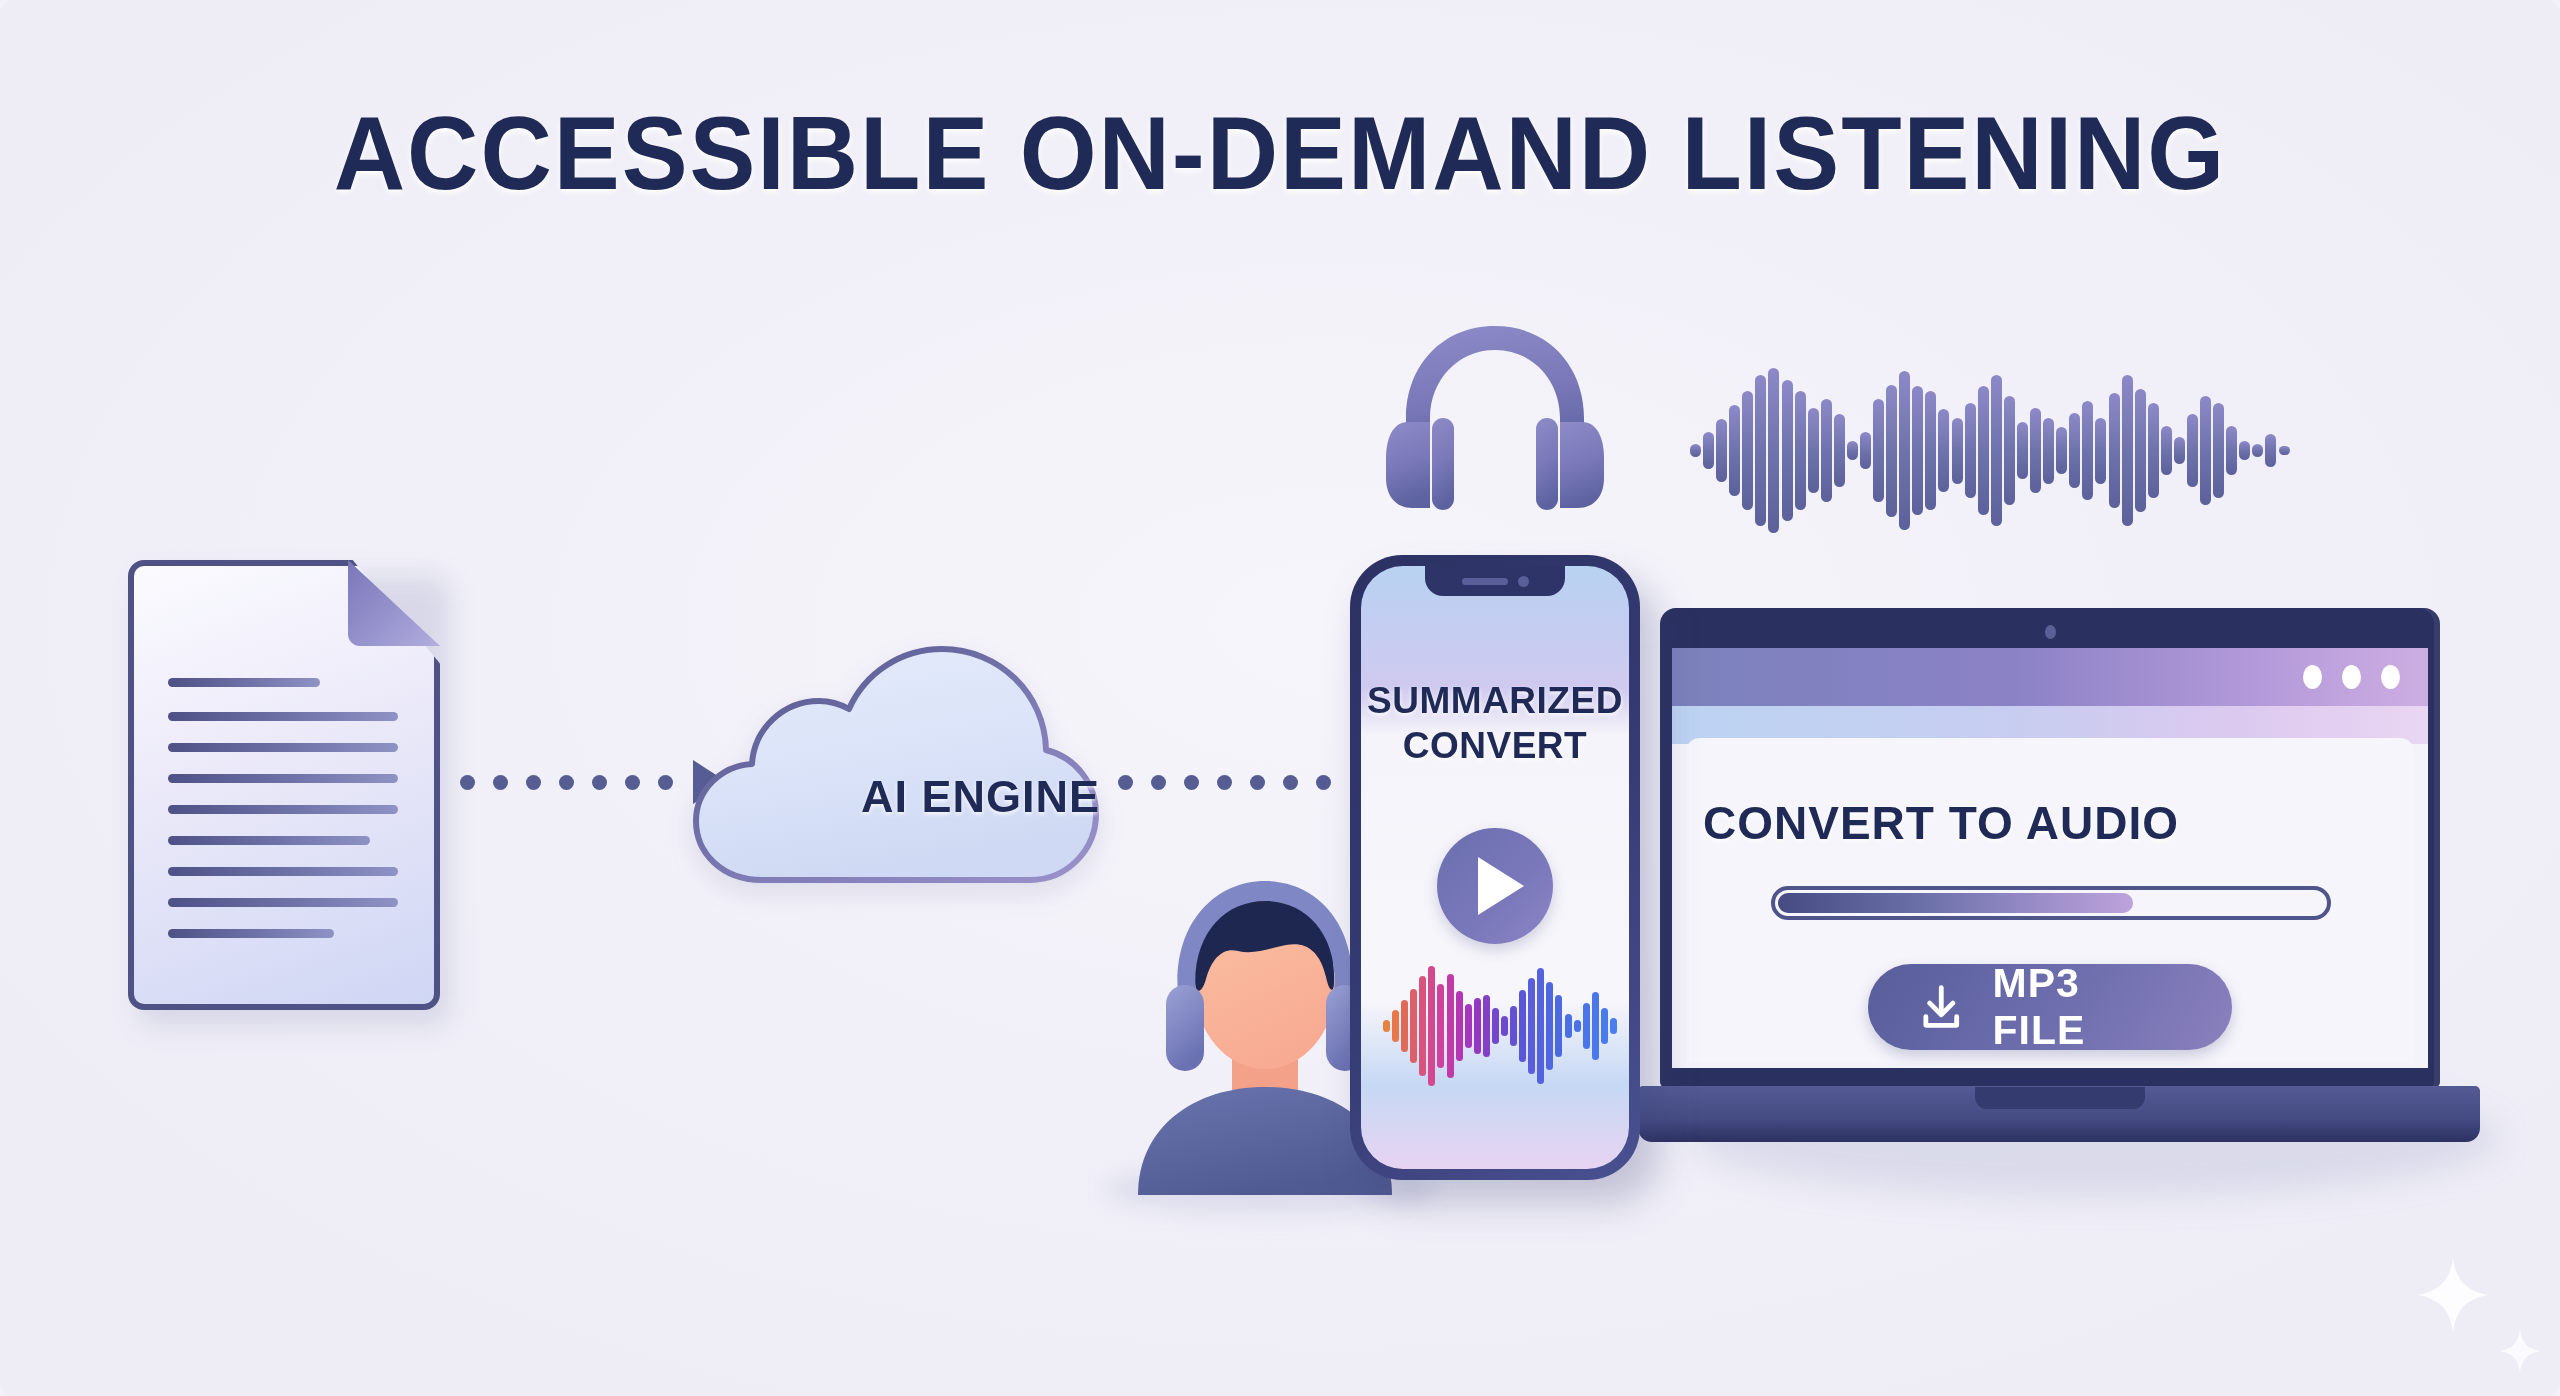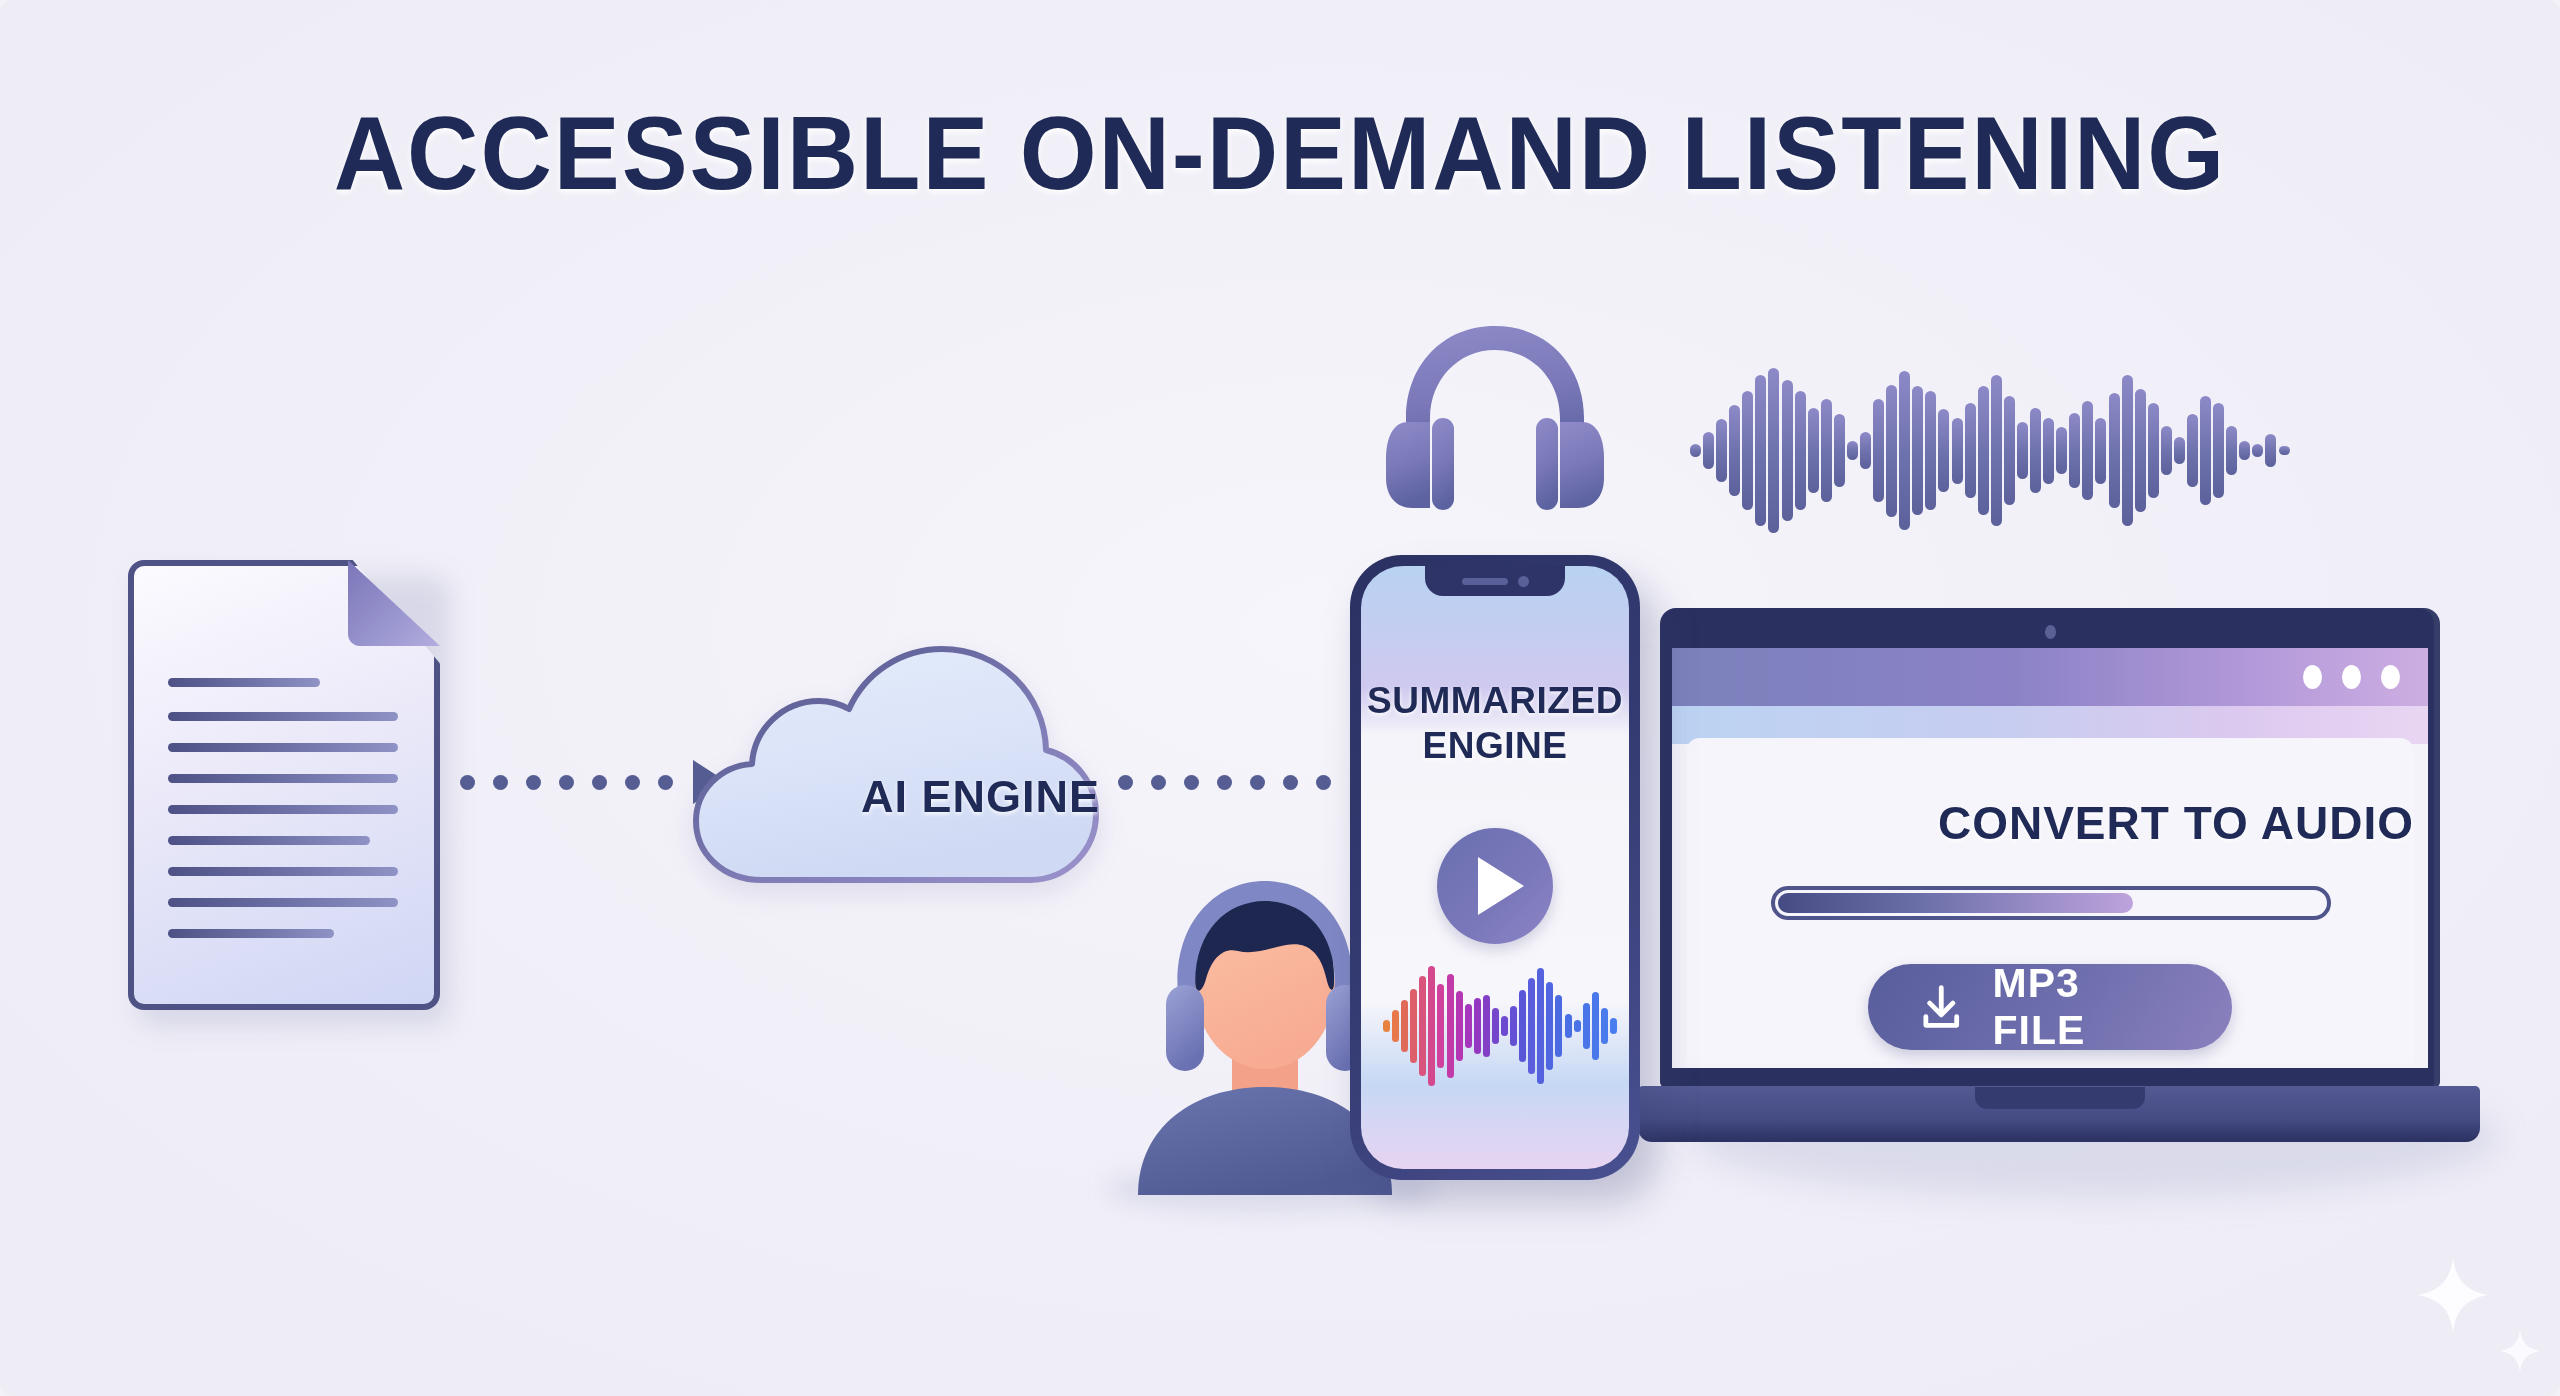--- a/index.html
+++ b/index.html
@@ -125,21 +125,21 @@
   .win-bar i{ width:19px; height:24px; background:#fff; border-radius:50%; display:block; }
   .win-strip{
     position:absolute; left:0; top:58px; width:100%; height:38px;
     background:linear-gradient(90deg,#bcd3f2 0%, #c7cdf0 45%, #dcc9ef 75%, #e9d6f3 100%);
   }
   .win-page{
     position:absolute; left:14px; top:90px; width:728px; height:325px;
     background:#f6f5fb; border-radius:14px 14px 0 0;
   }
   .lp-title{
-    position:absolute; left:0; top:58px; width:100%; text-align:right;
+    position:absolute; left:17px; top:58px; width:100%; text-align:left;
     font-size:46px; font-weight:700; letter-spacing:1px; color:#1f2a57;
     text-shadow:0 2px 4px rgba(255,255,255,.9);
   }
   .lp-progress{
     position:absolute; left:85px; top:148px; width:560px; height:34px;
     border:4px solid #4f548a; border-radius:20px; background:#f6f5fb; padding:3px;
   }
   .lp-progress-fill{
     height:100%; border-radius:16px;
     background:linear-gradient(90deg,#464c83 0%, #6b6fa8 40%, #9c8ec9 75%, #bda3dc 100%);
@@ -422,21 +422,21 @@
   <div class="phone">
     <div class="phone-shadow"></div>
     <div class="phone-frame">
       <div class="phone-screen">
         <div class="phone-notch">
           <span class="spk"></span>
           <span class="cam"></span>
         </div>
         <div class="ph-title">
           <div>SUMMARIZED</div>
-          <div>ENGINE</div>
+          <div>CONVERT</div>
         </div>
         <div class="ph-play">
           <span class="tri"></span>
         </div>
         <div class="wave-phone">
           <span style="height:10%;background:#e8833f"></span>
           <span style="height:26%;background:#e8784a"></span>
           <span style="height:44%;background:#e06a58"></span>
           <span style="height:62%;background:#dc5f6a"></span>
           <span style="height:84%;background:#d8547c"></span>

